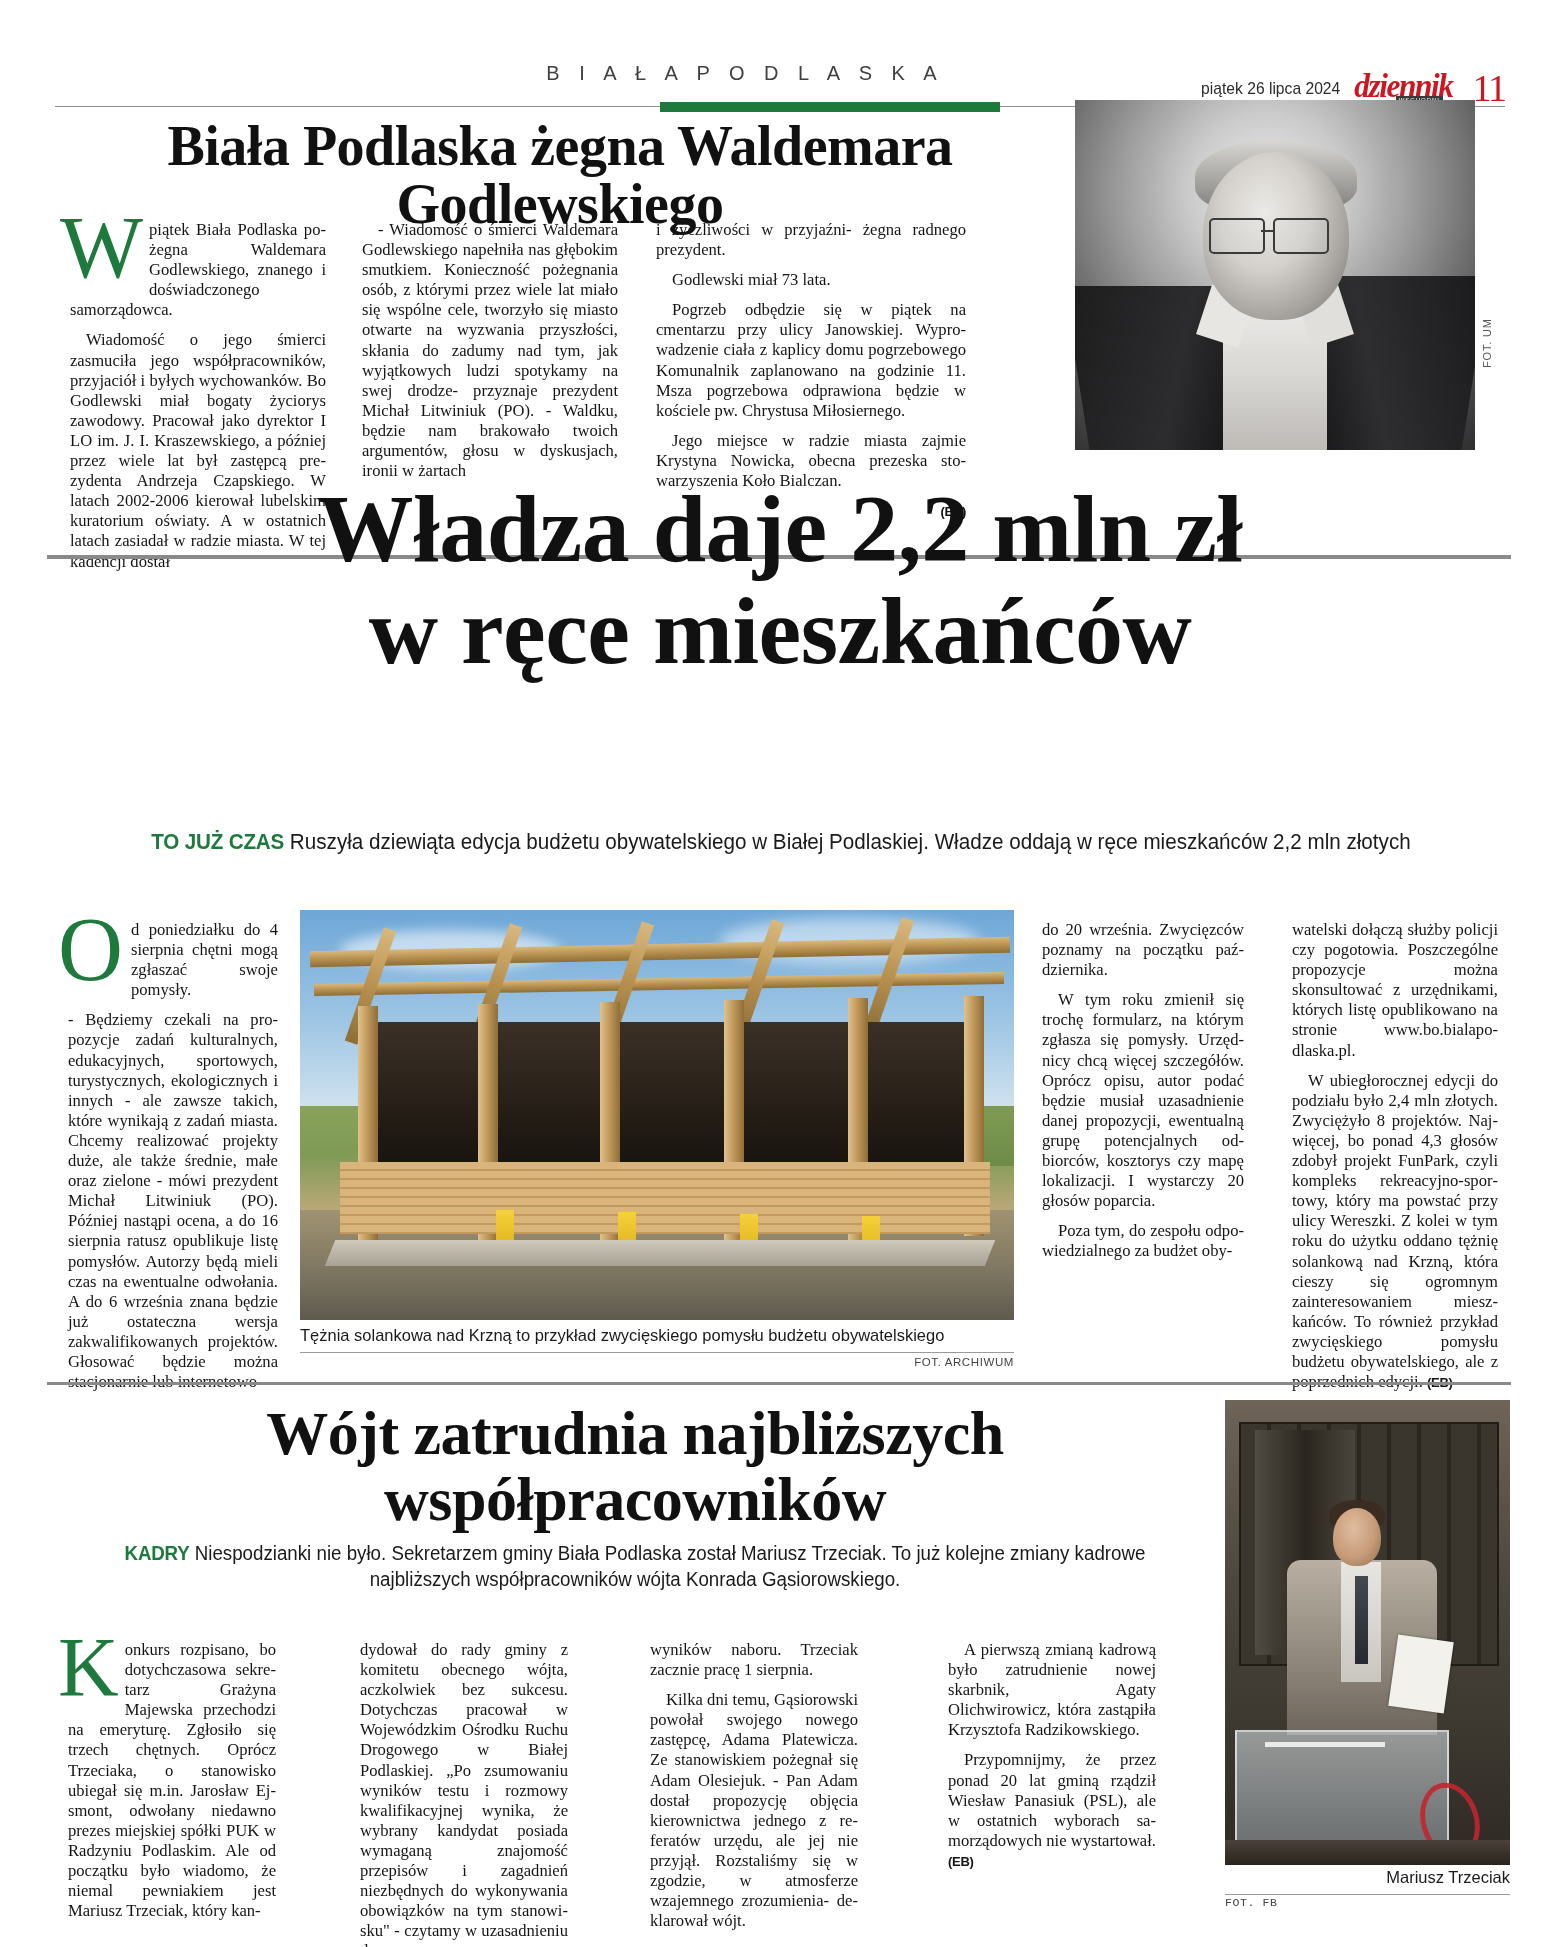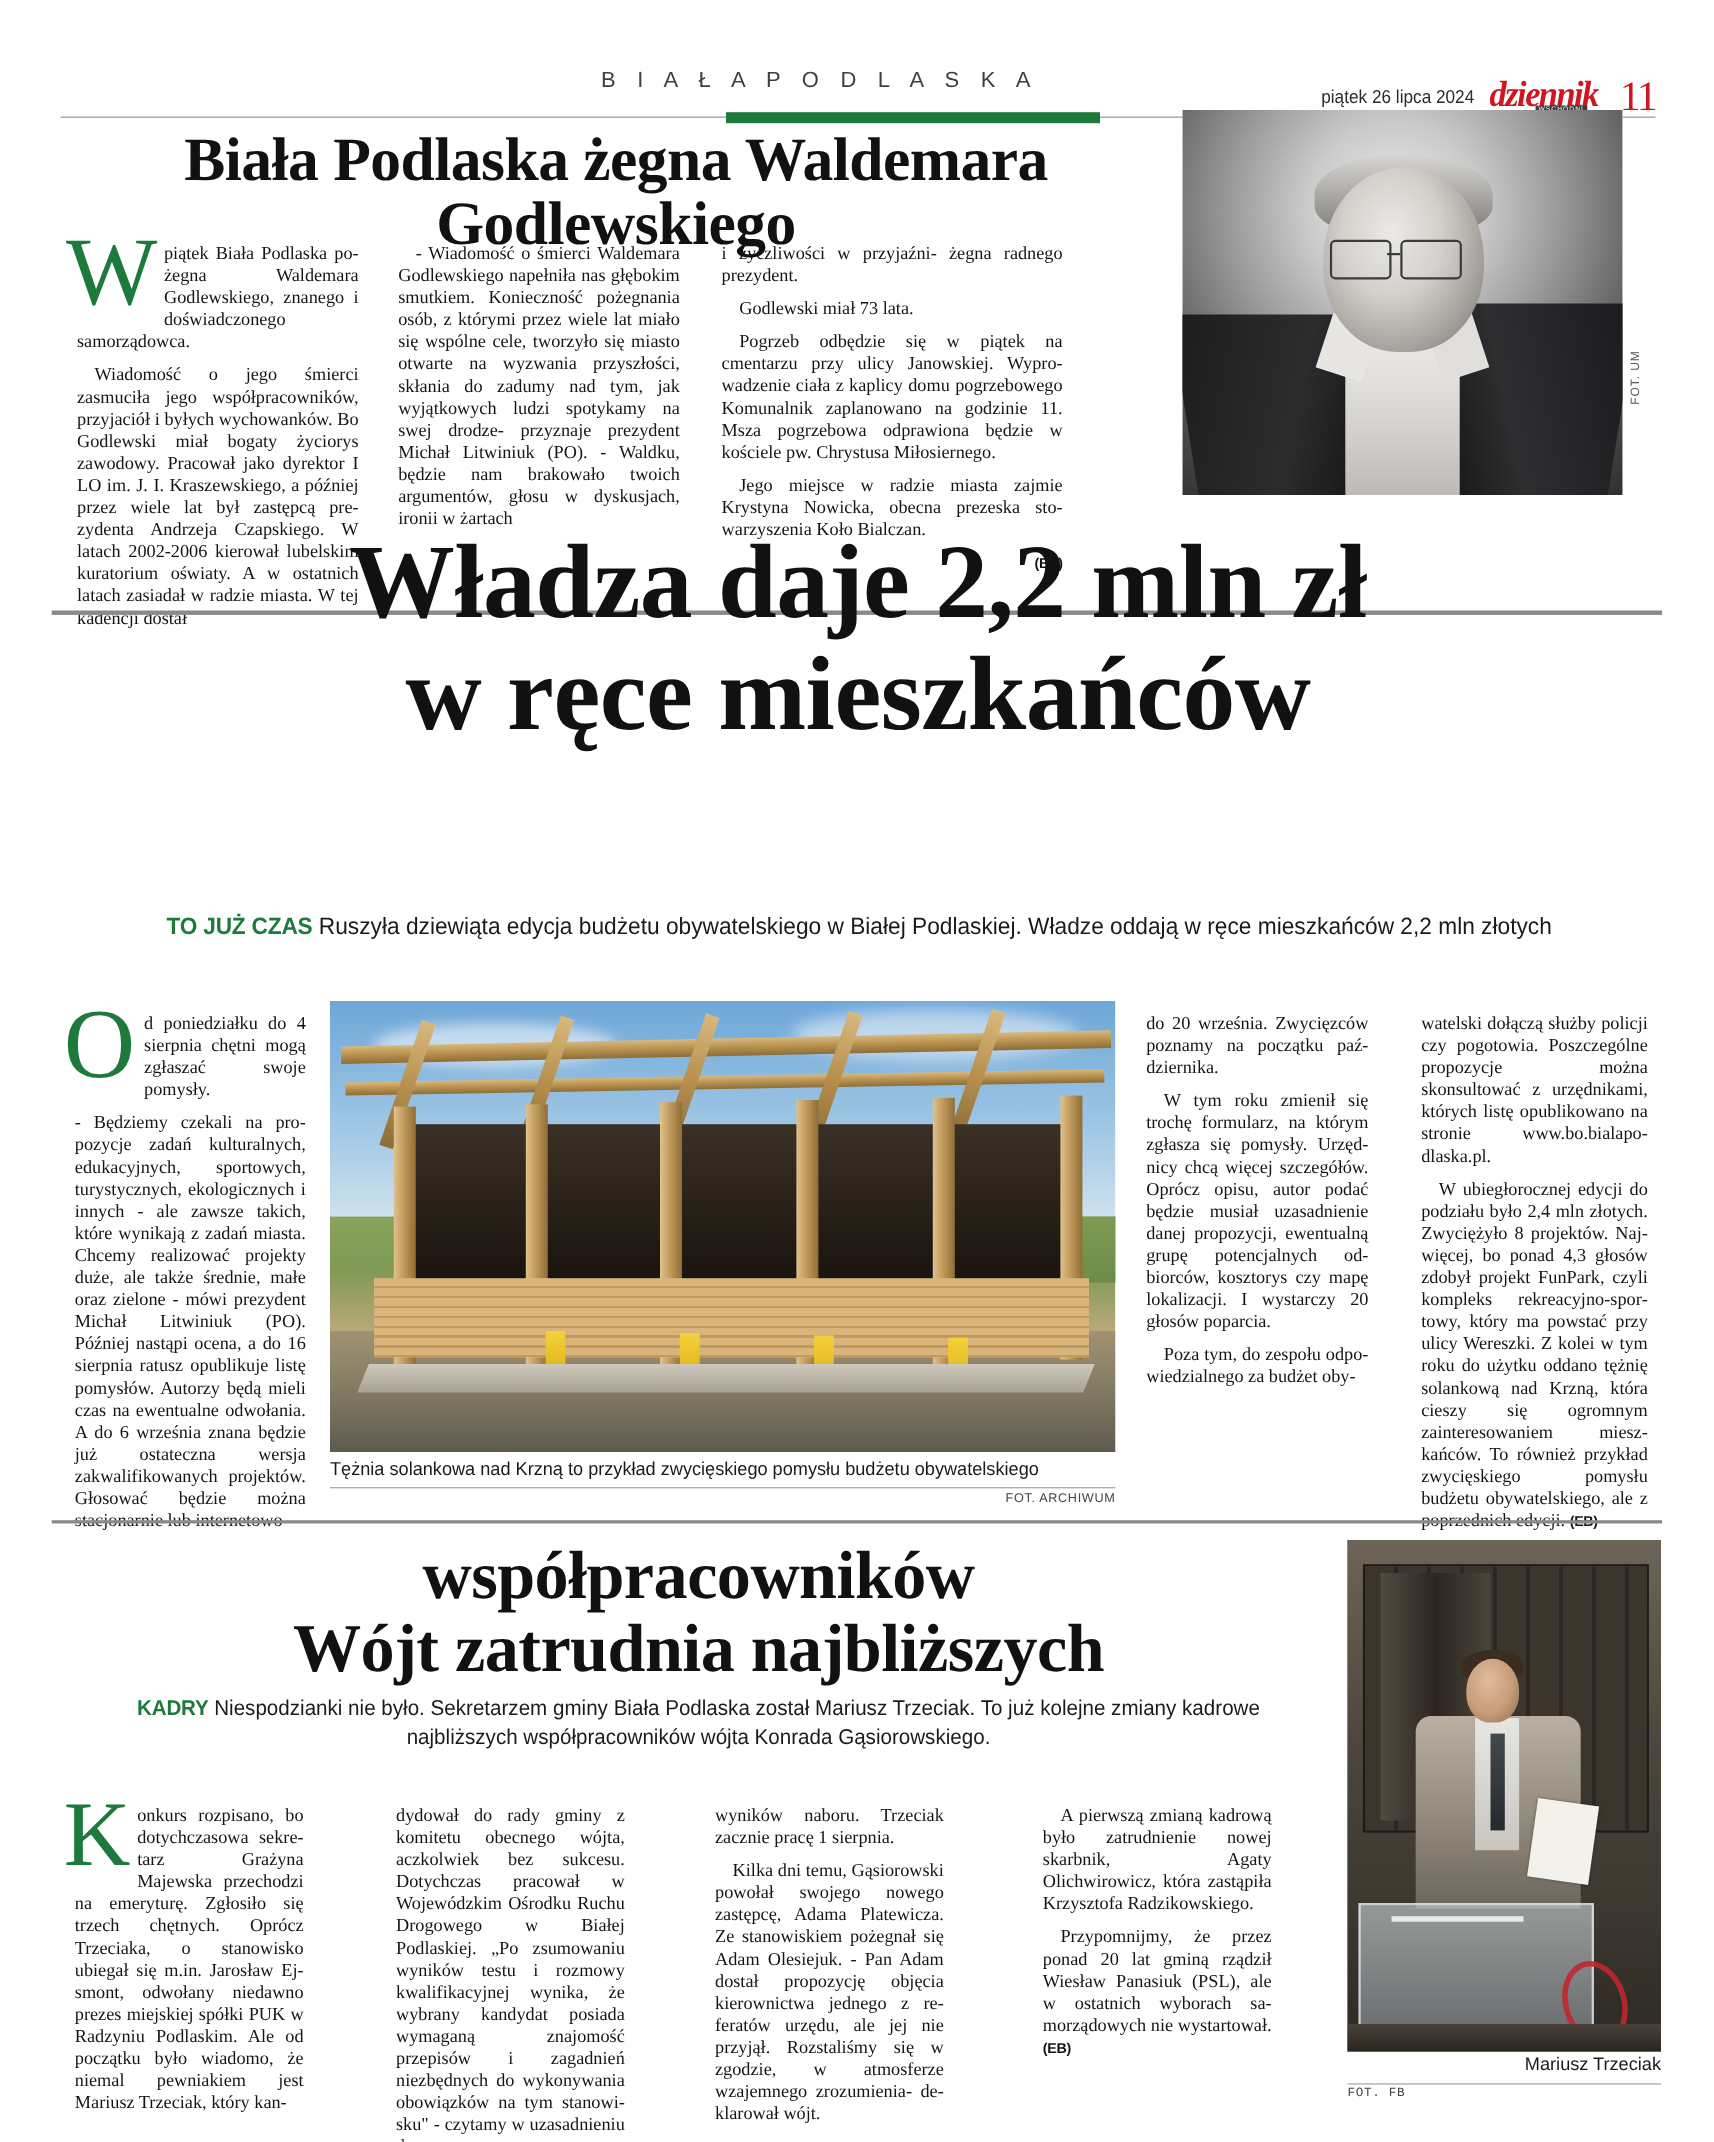--- a/index.html
+++ b/index.html
@@ -548,22 +548,22 @@
   </div>
 
   <div class="body-col" style="left:1282px; top:910px; width:226px;">
     <p class="noind">watelski dołączą służby po­licji czy pogotowia. Poszcze­gólne propozycje można skonsultować z urzędnikami, których listę opublikowano na stronie www.bo.bialapo­dlaska.pl.</p>
     <p><span>W ubiegłorocznej edycji do podziału było 2,4 mln złotych. Zwyciężyło 8 projektów. Naj­więcej, bo ponad 4,3 głosów zdobył projekt FunPark, czyli kompleks rekreacyjno-spor­towy, który ma powstać przy ulicy Wereszki. Z kolei w tym roku do użytku oddano tęż­nię solankową nad Krzną, która cieszy się ogromnym zainteresowaniem miesz­kańców. To również przy­kład zwycięskiego pomysłu budżetu obywatelskiego, ale z poprzednich edycji.</span> <span class="credit-inline">(EB)</span></p>
   </div>
 
   <div class="thick-rule" style="left:47px; top:1382px; width:1464px; height:3px;"></div>
 
   <div class="a3-head hl">
+    <div>Wójt zatrudnia najbliższych</div>
     <div>współpracowników</div>
-    <div>Wójt zatrudnia najbliższych</div>
   </div>
 
   <div class="a3-lead">
     <span class="lead-tag">KADRY</span><span> Niespodzianki nie było. Sekretarzem gminy Biała Podlaska został Mariusz Trzeciak. To już kolejne zmiany kadrowe najbliższych współpracowników wójta Konrada Gąsiorowskiego.</span>
   </div>
 
   <div class="a3-photo">
     <div class="wallbg"></div>
     <div class="screen"></div>
     <div class="curtain"></div>

